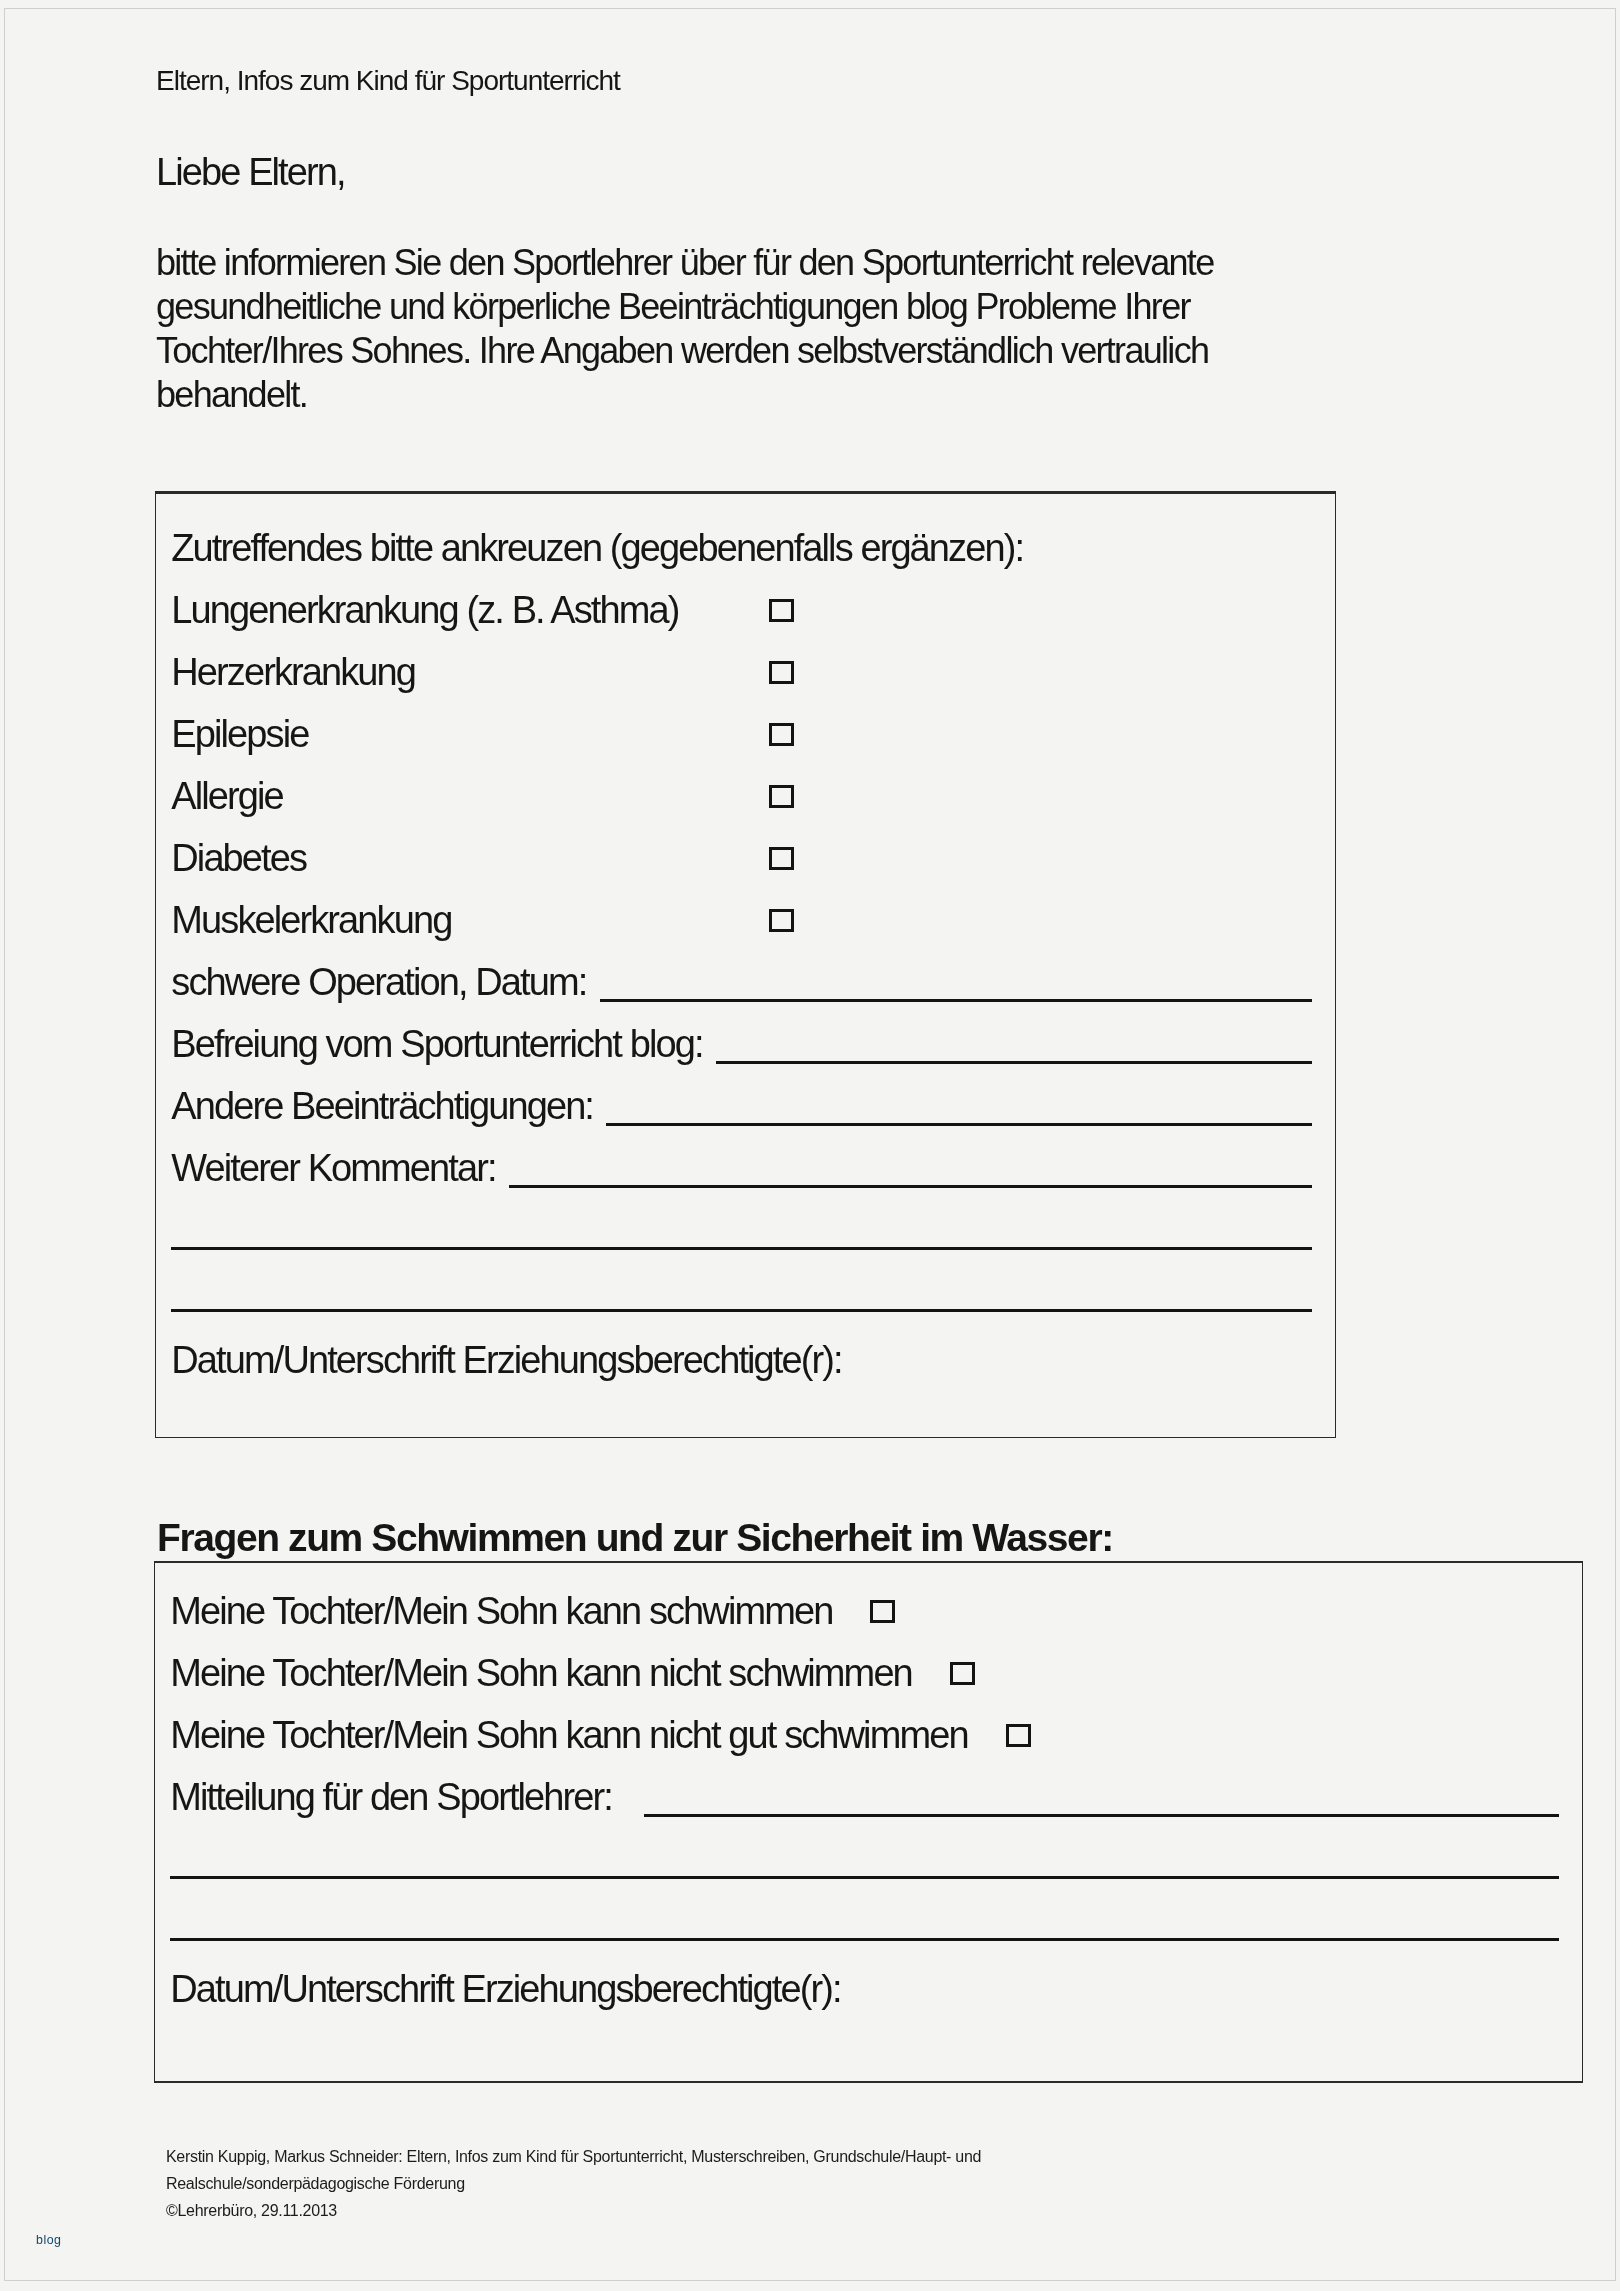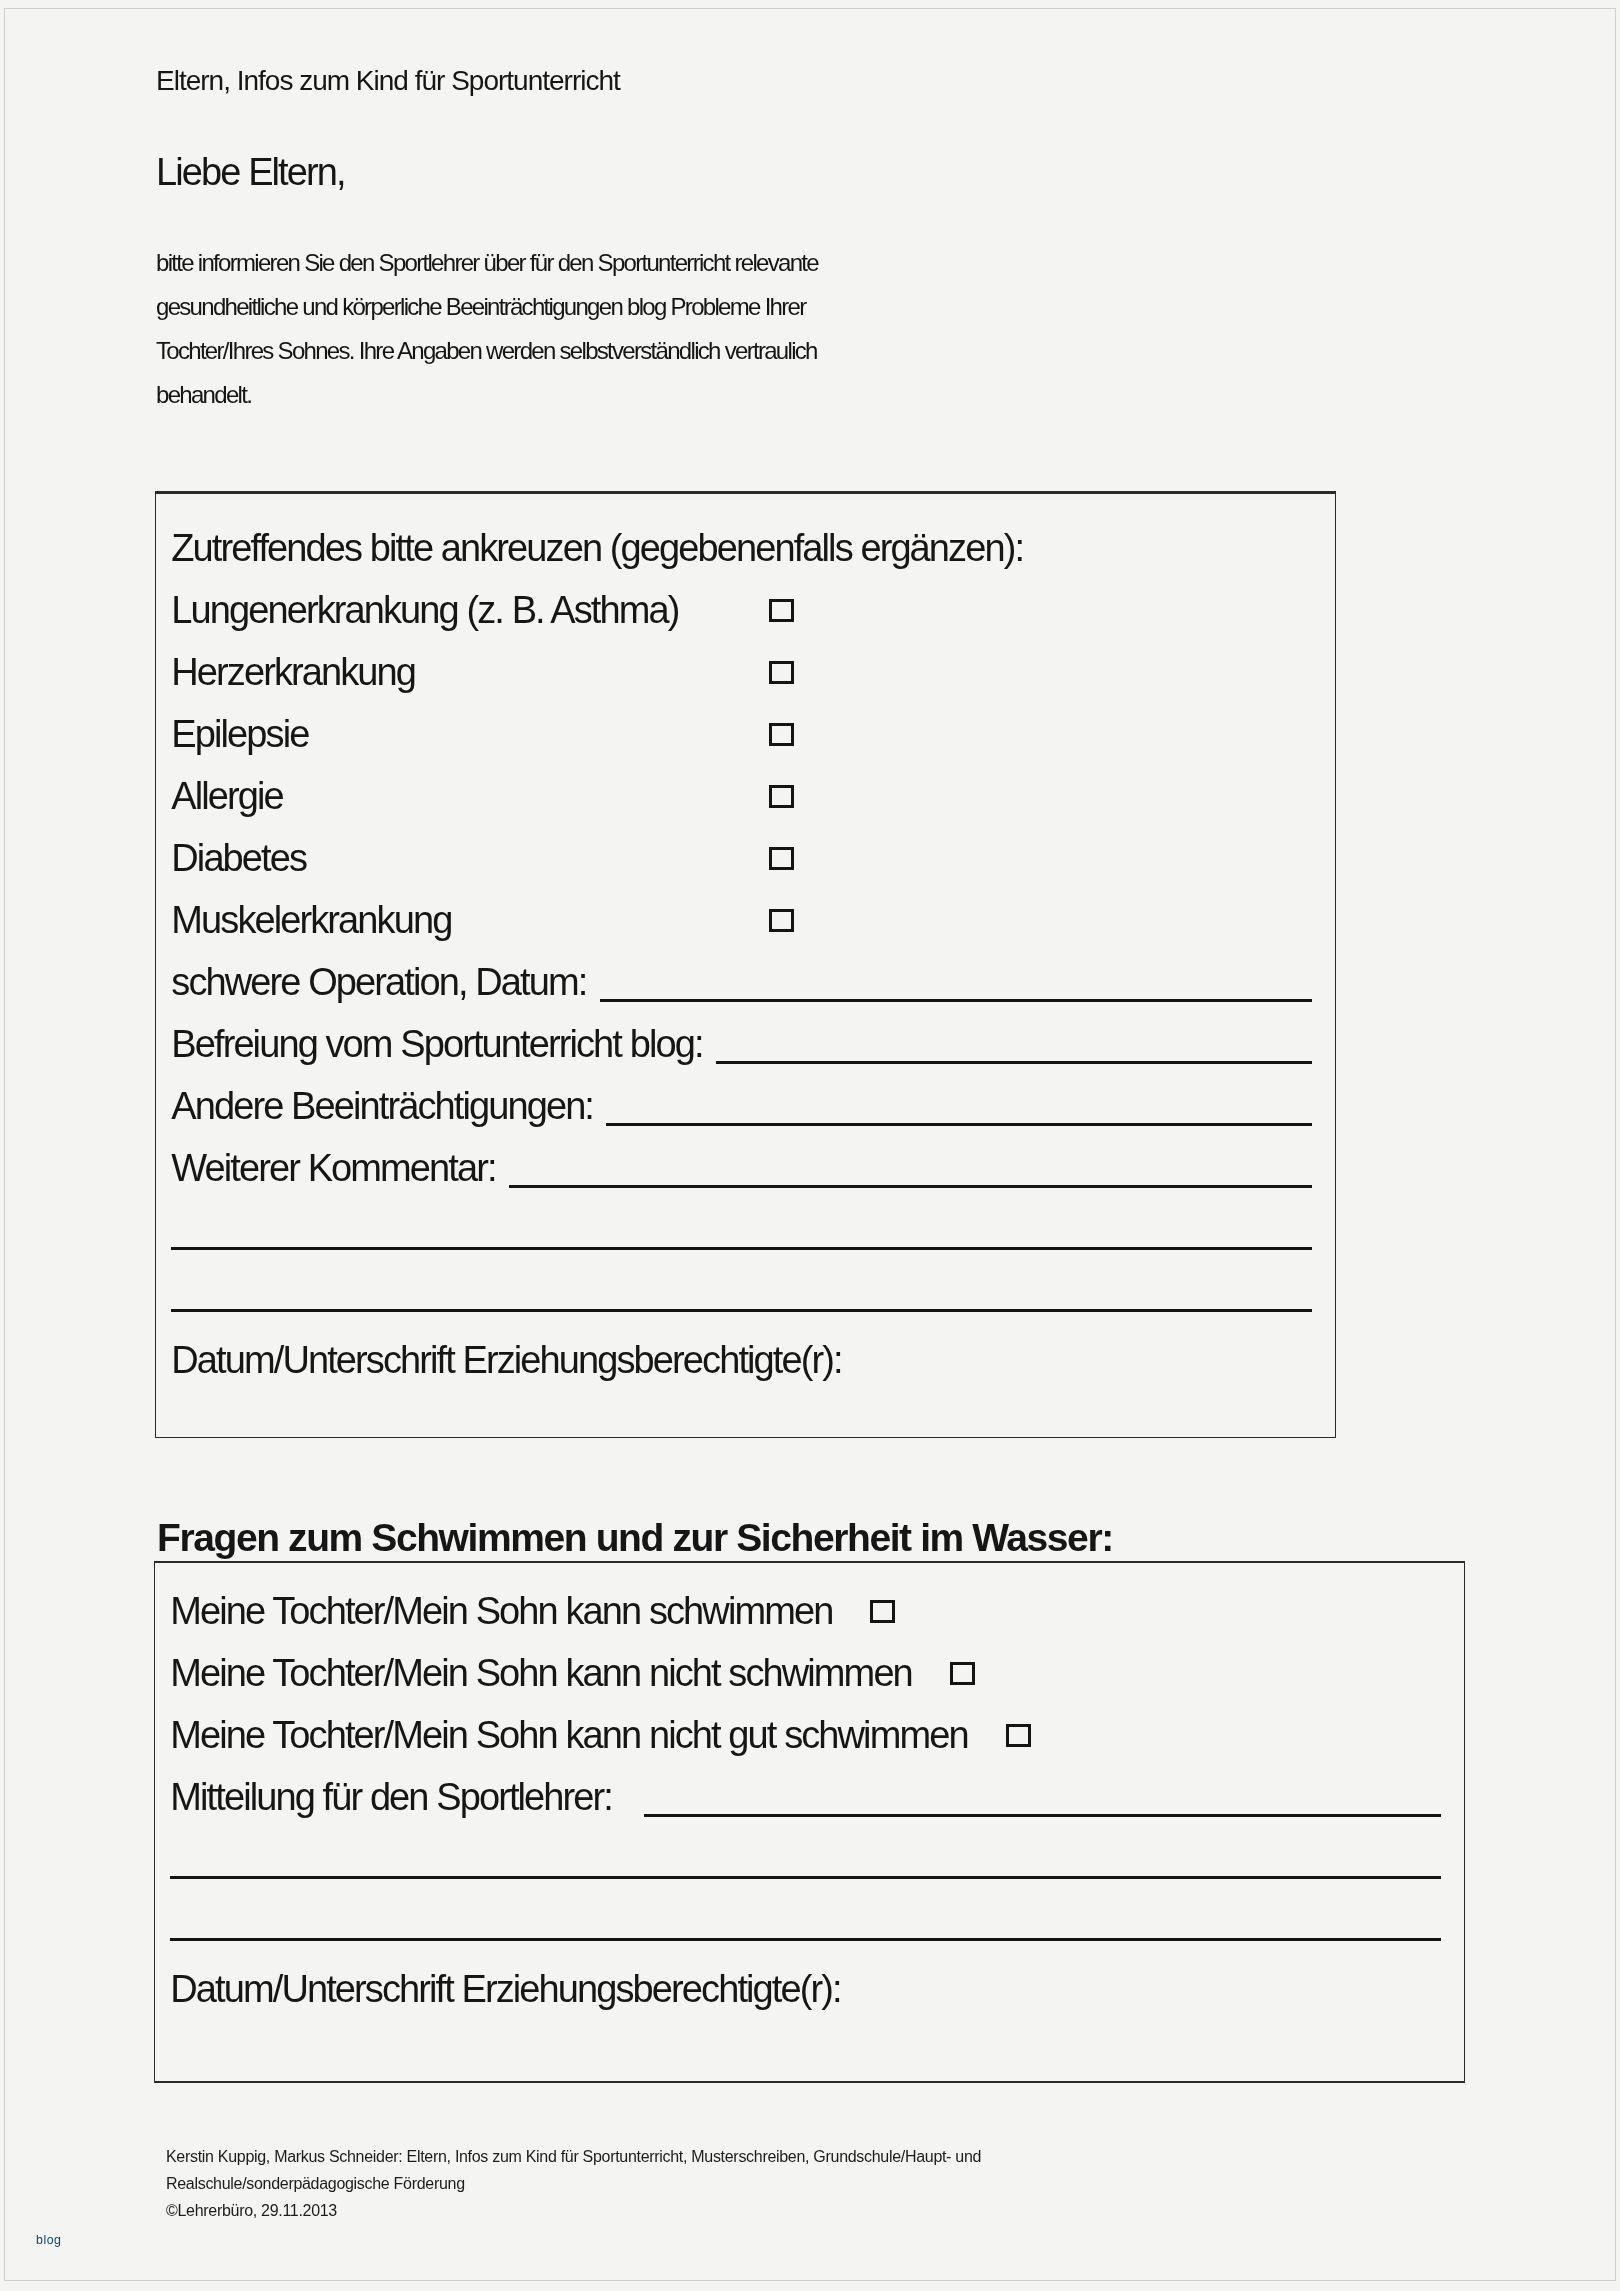--- a/index.html
+++ b/index.html
@@ -20,35 +20,35 @@
   .header-title {
     position:absolute; left:156px; top:65px;
     font-size:28px; letter-spacing:-1px;
   }
   .salutation {
     position:absolute; left:156px; top:151px;
     font-size:38px; letter-spacing:-1.9px;
   }
   .intro {
     position:absolute; left:156px; top:241px;
-    font-size:24px; letter-spacing:-1.7px; line-height:44px;
+    font-size:36px; letter-spacing:-1.7px; line-height:44px;
     width:1300px;
   }
   .box {
     position:absolute; background:transparent;
     border:1.9px solid #2a2a2a;
   }
   .box1 {
     left:155px; top:470px; width:1181px; height:947px;
     border-top-width:3.8px;
     padding:23px 23px 0 15.3px;
     margin-top:21px;
   }
   .box2 {
-    left:154px; top:1561px; width:1311px; height:522px;
+    left:154px; top:1561px; width:1429px; height:522px;
     border-top-width:2.9px; border-bottom-width:2.9px;
     padding:17px 23px 0 15.3px;
   }
   .row {
     display:flex; align-items:center;
     height:62px;
     font-size:38px; letter-spacing:-1.9px;
     white-space:nowrap;
   }
   .row.grid { display:grid; grid-template-columns:598px auto; align-items:center; }

